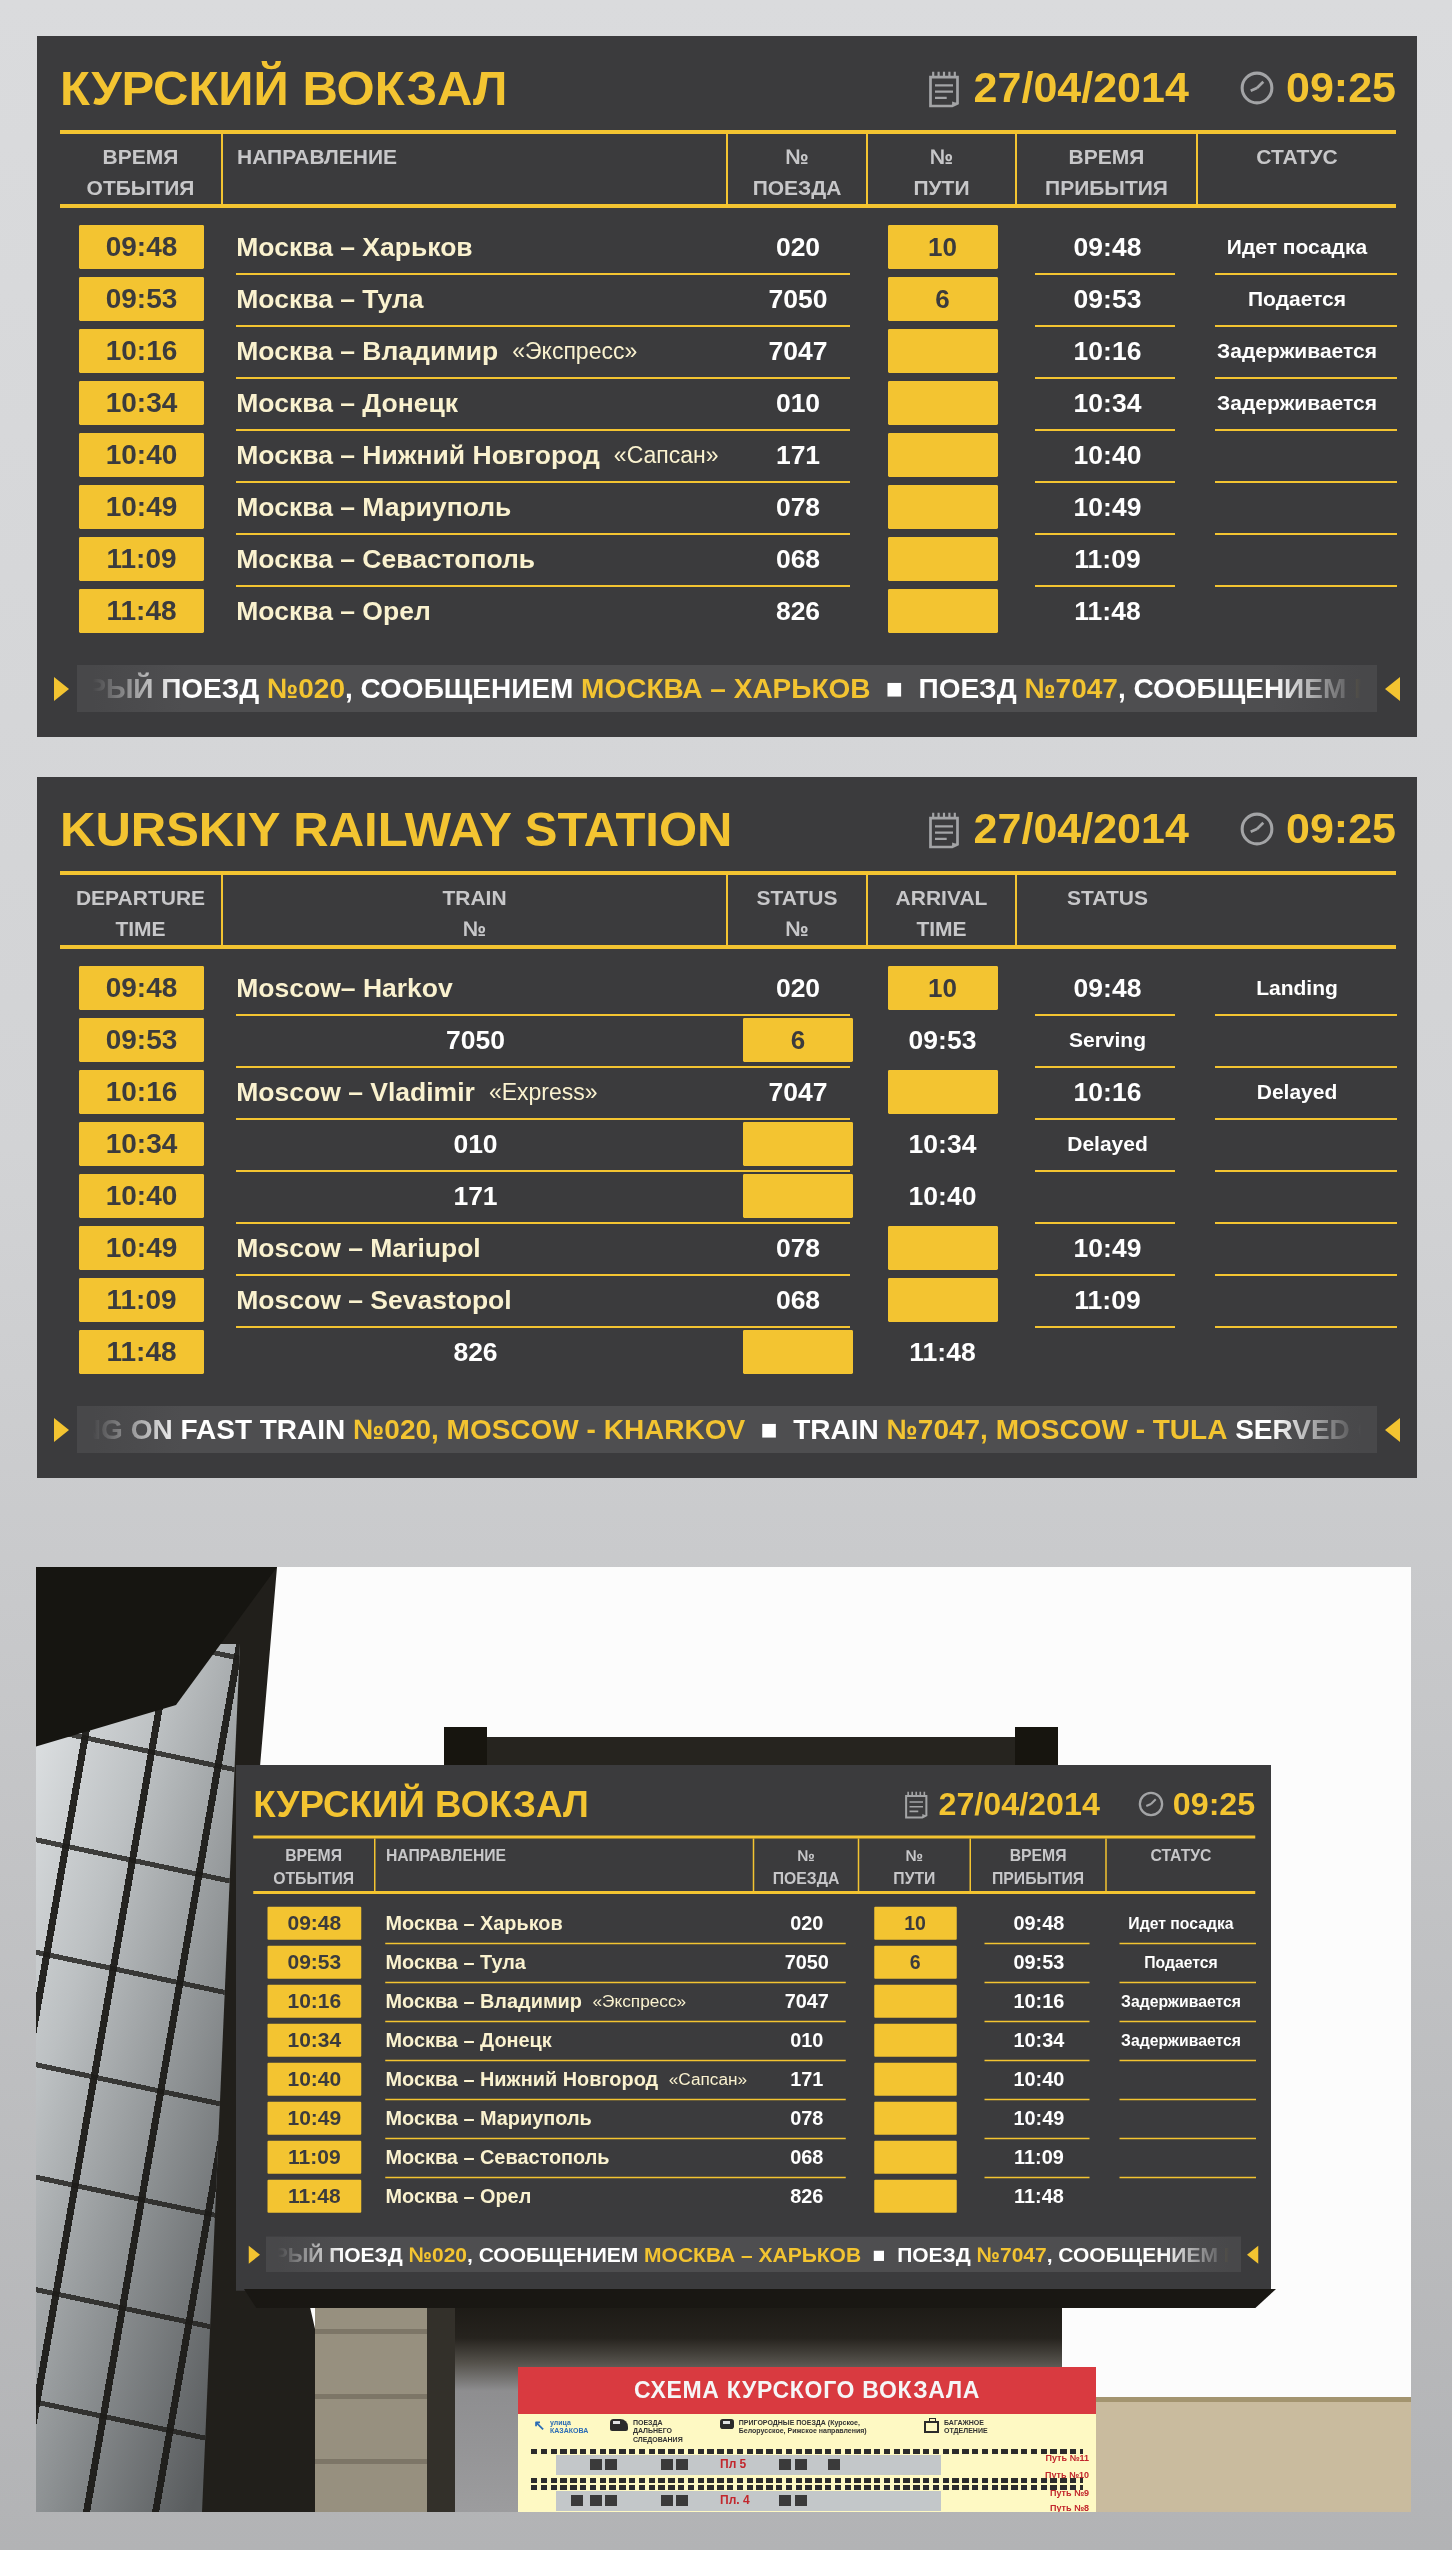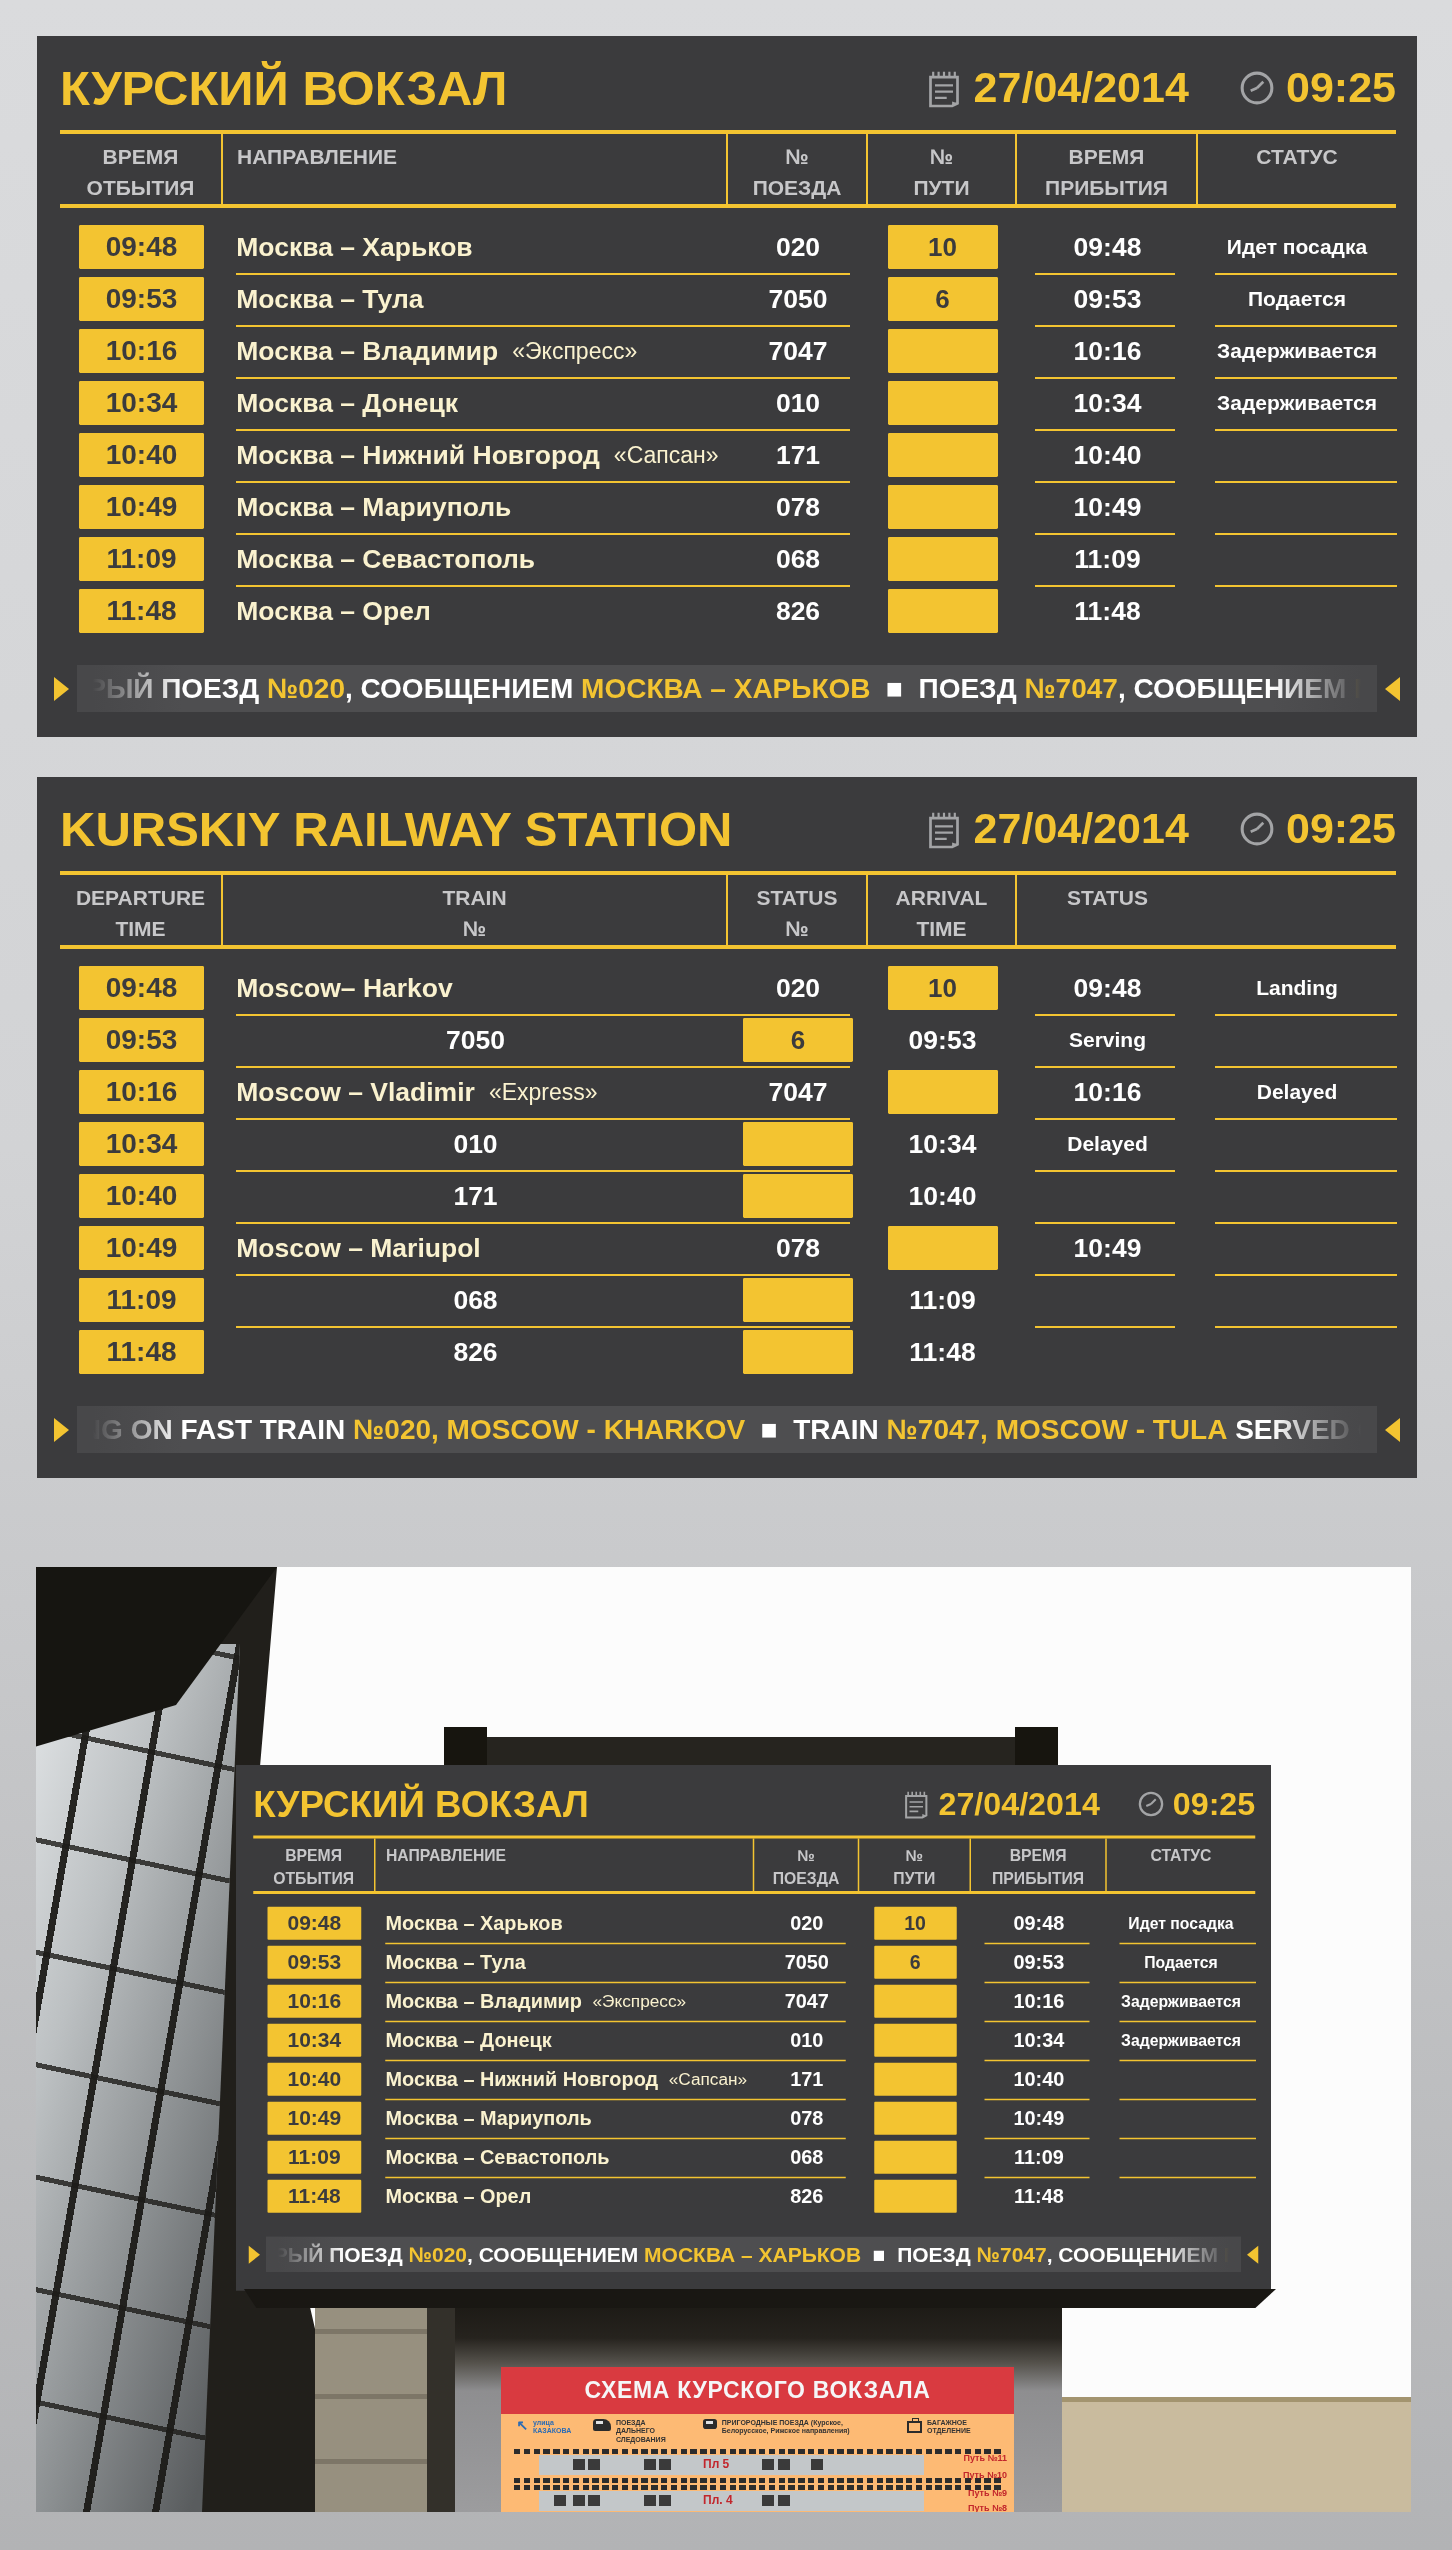--- a/index.html
+++ b/index.html
@@ -69,21 +69,21 @@
   .pillar{position:absolute;left:419px;top:707px;width:607px;bottom:0;
         background:linear-gradient(180deg,#14120e 0,#26231e 64px,#55524c 89px,#8e8e90 117px,#9c9c9e 100%)}
   .brkt{position:absolute;left:408px;top:170px;width:614px;height:29px;background:#26241f}
   .brkt::before,.brkt::after{content:"";position:absolute;top:-10.5px;width:43px;height:40px;background:#17150f}
   .brkt::before{left:0}.brkt::after{right:0}
   .unders{position:absolute;left:208px;top:722px;width:1032px;height:19px;background:#191713;
         clip-path:polygon(0 0,100% 0,98% 100%,1.2% 100%)}
   .wallr{position:absolute;left:1026px;top:830px;right:0;bottom:0;background:#c9bb9e;border-top:5.6px solid #a3946f}
   .pb{position:absolute;left:200px;top:198px;width:1380px;transform:scale(0.75);transform-origin:0 0}
   
-  .poster{position:absolute;left:465px;top:800px;width:513px;bottom:0;background:#fdba74}
+  .poster{position:absolute;left:482px;top:800px;width:578px;bottom:0;background:#fef9c3}
   .banner{height:47px;background:#d93a40;display:flex;align-items:center;justify-content:center}
   .banner span{color:#f5f6f7;font-size:23px;font-weight:700;letter-spacing:0.7px;white-space:nowrap}
   .schema{position:relative;height:98px;overflow:hidden;color:#333}
   .legend{position:absolute;left:15.4px;top:4.9px;right:5.6px;display:flex;gap:17px;align-items:flex-start}
   .lg-item{display:flex;gap:4.9px;align-items:flex-start}
   .lg-txt{font-size:7px;font-weight:700;line-height:1.2;text-transform:none}
   .lg-txt.blue{color:#2b6cb5;width:43px}
   .lg-txt.w1{width:70px}.lg-txt.w2{width:168px;font-weight:700}.lg-txt.w3{width:54px}
   .lg-arrow{color:#2b6cb5;font-size:14px;font-weight:700;line-height:12.6px}
   .lg-train,.lg-train2{width:18px;height:12px;background:#2b2b2b;border-radius:3.5px 7.7px 2.1px 2.1px;position:relative;flex:none}
@@ -540,20 +540,24 @@
       <span class="stat"></span>
     </div>
     <i class="ln ln-a"></i>
     <i class="ln ln-b"></i>
     <i class="ln ln-c"></i>
   </div>
 
   <div class="b-row">
     <div class="rc">
       <span class="dep-box">11:09</span>
+    </div>
+    <div class="rc rc2">
+      <span class="dest">Moscow – Sevastopol</span>
+      <span class="note"></span>
     </div>
     <div class="rc">
       <span class="num">068</span>
     </div>
     <div class="rc">
       <span class="trk-box"></span>
     </div>
     <div class="rc">
       <span class="arr">11:09</span>
     </div>

